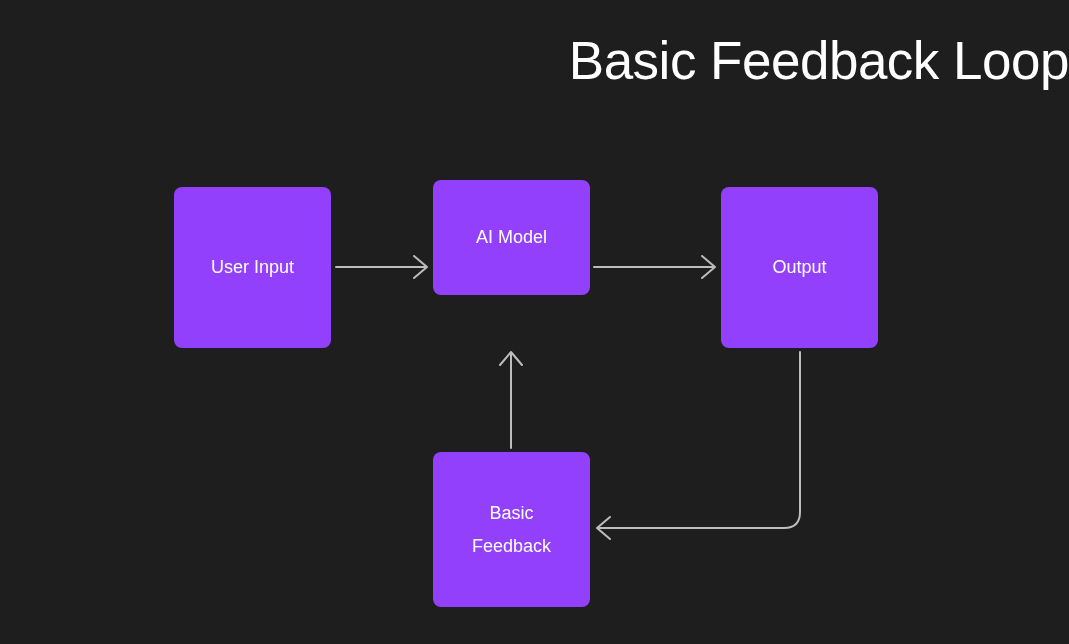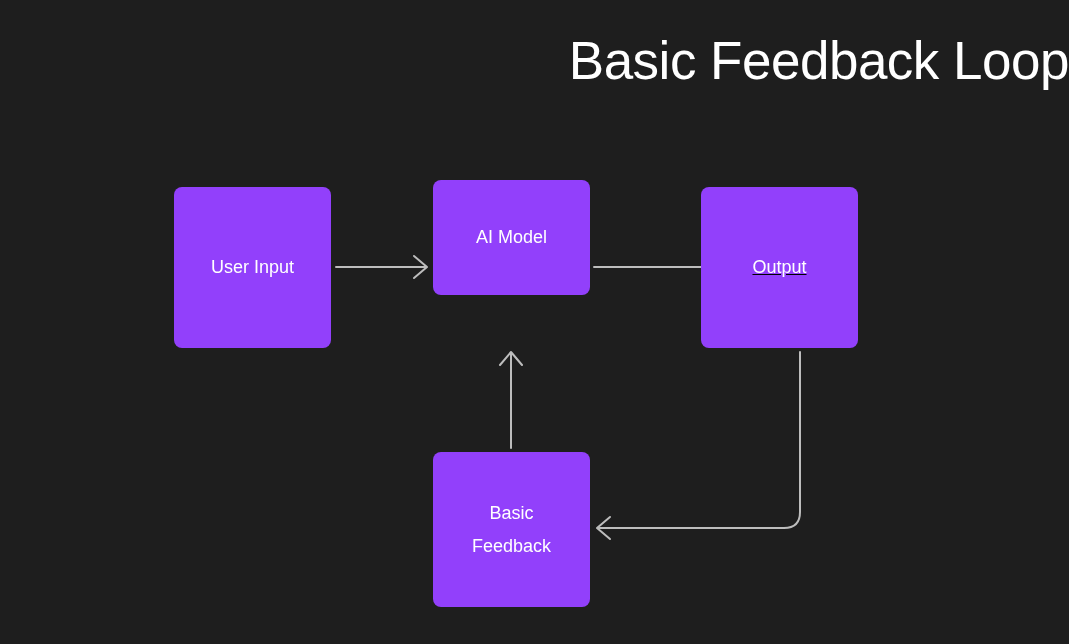--- a/index.html
+++ b/index.html
@@ -46,21 +46,21 @@
   .node-label {
     color: #ffffff;
     font-size: 18px;
     font-weight: 400;
     line-height: 1.78;
     text-align: center;
     white-space: pre-line;
   }
   #node-user-input   { left: 174px; top: 187px; width: 157px; height: 161px; }
   #node-ai-model     { left: 433px; top: 180px; width: 157px; height: 115px; }
-  #node-output       { left: 701px; top: 187px; width: 157px; height: 161px; text-decoration: underline; }
+  #node-output       { left: 721px; top: 187px; width: 157px; height: 161px; }
   #node-user-feedback{ left: 433px; top: 452px; width: 157px; height: 155px; }
   #edges {
     position: absolute;
     left: 0;
     top: 0;
     width: 1069px;
     height: 644px;
     pointer-events: none;
   }
 </style>

